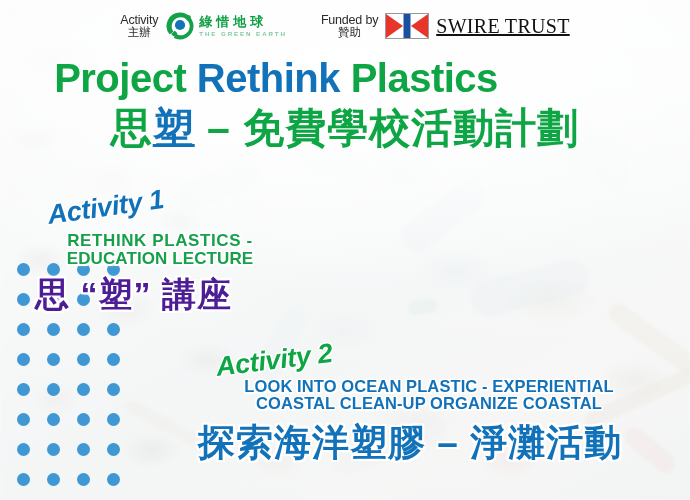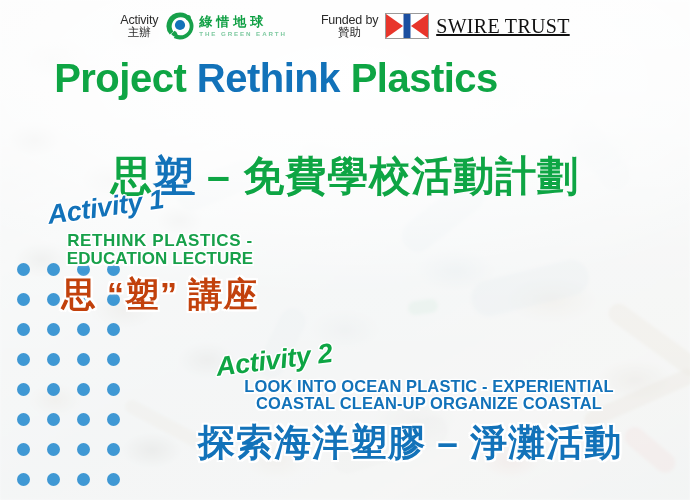--- a/index.html
+++ b/index.html
@@ -86,21 +86,20 @@
     font-size:40px;font-weight:bold;letter-spacing:-.5px;
     color:#0ea544;white-space:nowrap;
     text-shadow:0 0 3px rgba(255,255,255,.95),0 0 6px rgba(255,255,255,.85);
   }
   .title-en .blue{color:#1272b9;}
   .title-zh{
     position:absolute;left:0;top:101px;width:690px;text-align:center;
     font-size:41px;font-weight:bold;letter-spacing:1px;
     color:#0ea544;white-space:nowrap;
     text-shadow:0 0 3px rgba(255,255,255,.95),0 0 6px rgba(255,255,255,.85);
-    margin-top:48px;
   }
   .title-zh .blue-u{color:#1272b9;text-decoration:underline;text-decoration-thickness:3px;text-underline-offset:2px;}
 
   
   .dot-grid{position:absolute;left:17px;top:263px;width:110px;height:228px;}
   .dot-grid span{
     position:absolute;width:13px;height:13px;border-radius:50%;
     background:#2f8fd0;opacity:.92;
   }
 
@@ -121,21 +120,21 @@
     text-shadow:1.5px 0 0 #fff,-1.5px 0 0 #fff,0 1.5px 0 #fff,0 -1.5px 0 #fff,1.5px 1.5px 0 #fff,-1.5px -1.5px 0 #fff,1.5px -1.5px 0 #fff,-1.5px 1.5px 0 #fff,0 0 4px #fff;
   }
   .act1-sub{left:35px;top:232px;width:250px;color:#17a04a;font-size:17px;letter-spacing:.6px;}
   .act1-sub .l2{letter-spacing:.1px;}
   .act2-sub{left:198px;top:378px;width:462px;color:#1272b9;font-size:16.5px;letter-spacing:.1px;}
 
   .act-zh{
     position:absolute;font-weight:bold;white-space:nowrap;
     text-shadow:2px 0 0 #fff,-2px 0 0 #fff,0 2px 0 #fff,0 -2px 0 #fff,2px 2px 0 #fff,-2px -2px 0 #fff,2px -2px 0 #fff,-2px 2px 0 #fff,0 0 5px #fff;
   }
-  .act1-zh{left:35px;top:272px;width:250px;text-align:center;color:#c2410c;font-size:34px;letter-spacing:1px;}
+  .act1-zh{left:35px;top:272px;width:250px;text-align:left;color:#4c1d95;font-size:34px;letter-spacing:1px;}
   .act2-zh{left:198px;top:418px;width:462px;text-align:left;color:#1272b9;font-size:37px;letter-spacing:1px;}
 </style>
 </head>
 <body>
 
 <div id="poster">
 
   <div class="bg-photo"></div>
   <div class="bg-shapes">
     <i style="left:175px;top:170px;width:86px;height:30px;background:rgba(168,190,200,.6);transform:rotate(-22deg);"></i>

